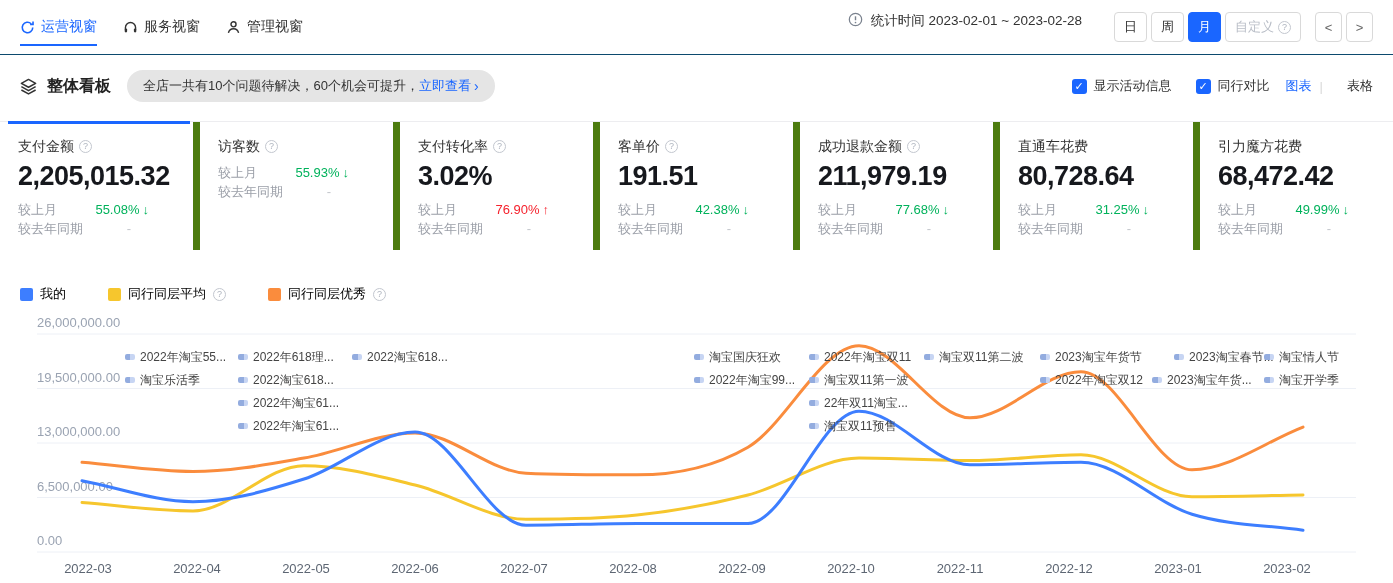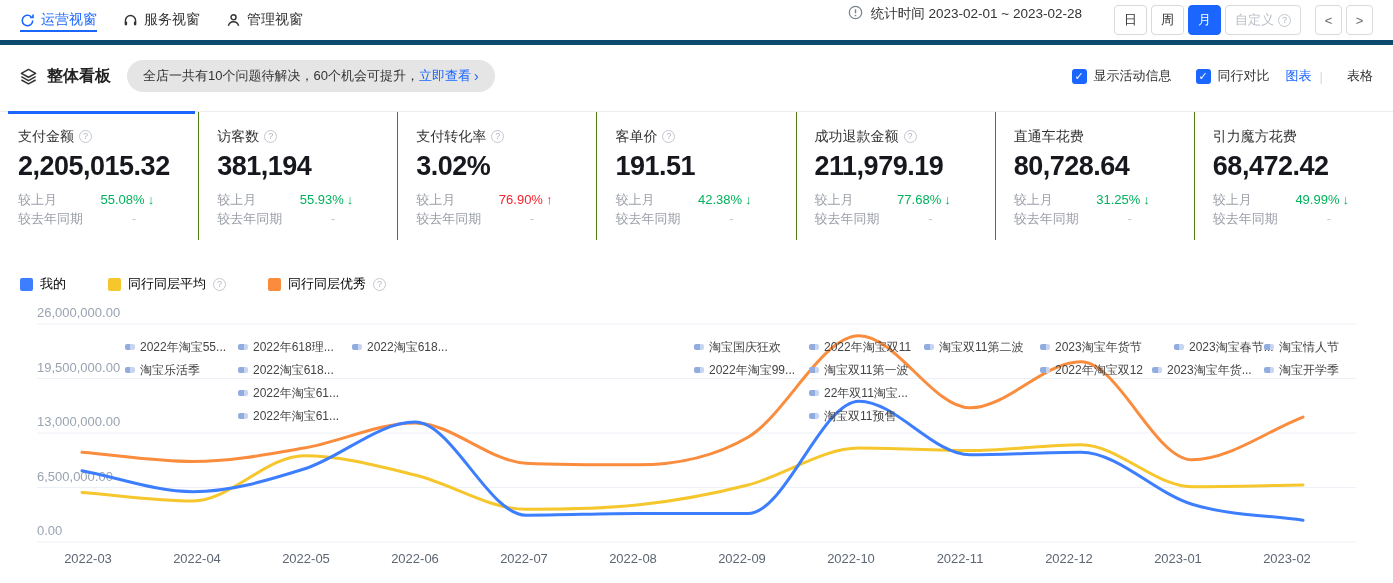--- a/index.html
+++ b/index.html
@@ -1,19 +1,19 @@
 <!DOCTYPE html>
 <html><head>
 <meta charset="utf-8">
 <style>
   *{box-sizing:border-box;margin:0;padding:0}
   html,body{width:1393px;height:583px;overflow:hidden;background:#fff;
     font-family:"Liberation Sans",sans-serif;color:#333}
   
-  .topbar{height:45px;display:flex;align-items:center;padding:8px 20px;border-bottom:5px solid #0c4a6e}
+  .topbar{height:55px;display:flex;align-items:center;padding:8px 20px;border-bottom:1px solid #0c4a6e}
   .tabs{display:flex;height:100%}
   .tab{display:flex;align-items:center;gap:6px;margin-right:26px;font-size:14px;color:#333;
     cursor:pointer;border-bottom:2px solid transparent;padding-top:2px}
   .tab.active{color:#1a66ff;border-bottom-color:#1a66ff}
   .tab svg{display:block}
   .top-right{margin-left:auto;display:flex;}
   .info-ic{color:#7a828e;margin-right:8px;display:flex}
   .stat{font-size:13.5px;color:#333;margin-right:28px}
   .rbtn{min-width:32px;height:30px;border:1px solid #d9d9d9;background:#fff;border-radius:4px;
     font-size:13px;color:#333;margin-left:4px;display:inline-flex;align-items:center;
@@ -37,21 +37,21 @@
   .cbx::before{content:"✓"}
   .vtoggle{margin-left:16px;cursor:pointer;text-decoration:none;color:#333}
   .vtoggle.active{color:#1a66ff}
   .vsep{color:#d8d8d8;margin:0 8px}
   
   .help{width:13px;height:13px;border:1px solid #c3c7cf;border-radius:50%;color:#aeb4bf;
     font-size:9px;line-height:11px;text-align:center;display:inline-block;flex:none}
   .help::before{content:"?"}
   
   .cards{display:flex;border-top:1px solid #ededf0;margin-top:4px}
-  .card{flex:1;height:128px;padding:15px 18px 0;border-right:1px solid #4d7c0f;position:relative;cursor:pointer}
+  .card{flex:1;height:128px;padding:15px 18px 0;border-right:7px solid #4d7c0f;position:relative;cursor:pointer}
   .card:last-child{border-right:none}
   .card.active::before{content:"";position:absolute;top:-1px;left:8px;right:3px;height:3px;background:#1a66ff}
   .card-label{font-size:14px;color:#333;display:flex;align-items:center;gap:5px;line-height:18px}
   .card-value{font-size:27px;font-weight:700;color:#16181d;margin-top:5px;line-height:32px;letter-spacing:-.5px}
   .card-row{display:flex;font-size:13px;color:#9b9fa8;margin-top:10px;line-height:16px}
   .card-row.yoy{margin-top:3px}
   .card-row .v{margin-left:auto;padding-right:26px}
   .card-row .dash{padding-right:44px;color:#c3c6cc}
   .trend[data-trend="down"]{color:#00b25b}
   .trend[data-trend="up"]{color:#f5222d}
@@ -172,21 +172,20 @@
     <div class="card-row yoy">
       <span>较去年同期</span>
       <span class="v dash">-</span>
     </div>
   </div>
     <div class="card">
     <div class="card-label">
       <span>访客数</span>
       <span class="help"></span>
     </div>
-    <div class="card-value">381,194</div>
     <div class="card-row">
       <span>较上月</span>
       <span class="v trend" data-trend="down">55.93%</span>
     </div>
     <div class="card-row yoy">
       <span>较去年同期</span>
       <span class="v dash">-</span>
     </div>
   </div>
     <div class="card">

